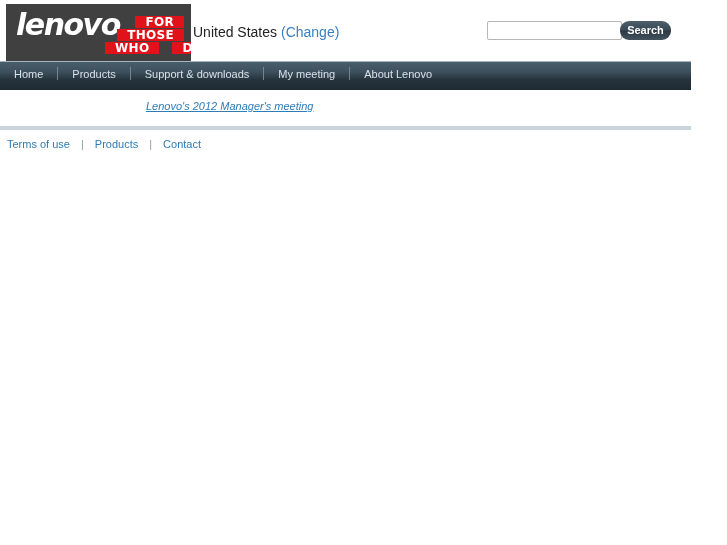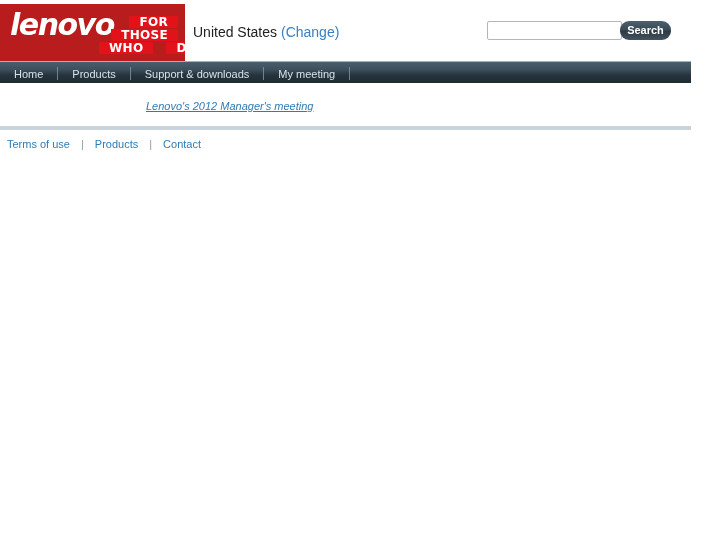--- a/index.html
+++ b/index.html
@@ -20,25 +20,25 @@
   
   #header {
     position: absolute;
     left: 0; top: 0;
     width: 727px;
     height: 61px;
   }
 
   #logo-banner {
     position: absolute;
-    left: 0;
+    left: 6px;
     top: 4px;
     width: 185px;
     height: 64px;
-    background: #b91c1c;
+    background: #404040;
     overflow: hidden;
   }
   #logo-wordmark {
     position: absolute;
     left: 10px;
     top: 6px;
     font-family: "DejaVu Sans", sans-serif;
     font-weight: bold;
     font-style: italic;
     font-size: 30px;
@@ -131,21 +131,21 @@
     padding: 0;
     line-height: 19px;
   }
 
   
   #navbar {
     position: absolute;
     left: 0;
     top: 61px;
     width: 691px;
-    height: 22px;
+    height: 29px;
     background: linear-gradient(to bottom, #4a5d6a 0%, #3d505d 35%, #27343d 62%, #1f2b33 100%);
     border-top: 1px solid #9fb4c4;
     box-sizing: border-box;
   }
   #nav-list {
     position: absolute;
     left: 0; top: 0;
     height: 23px;
     display: flex;
     align-items: center;
@@ -252,20 +252,21 @@
 <div id="navbar">
   <div id="nav-list">
     <a class="nav-item">Home</a>
     <span class="nav-sep"></span>
     <a class="nav-item">Products</a>
     <span class="nav-sep"></span>
     <a class="nav-item">Support &amp; downloads</a>
     <span class="nav-sep"></span>
     <a class="nav-item">My meeting</a>
     <span class="nav-sep"></span>
+    <a class="nav-item">About Lenovo</a>
   </div>
 </div>
 
 <div id="main">
   <a id="main-link">Lenovo's 2012 Manager's meeting</a>
 </div>
 
 <div id="footer-rule"></div>
 <div id="footer">
   <a class="footer-link">Terms of use</a>

